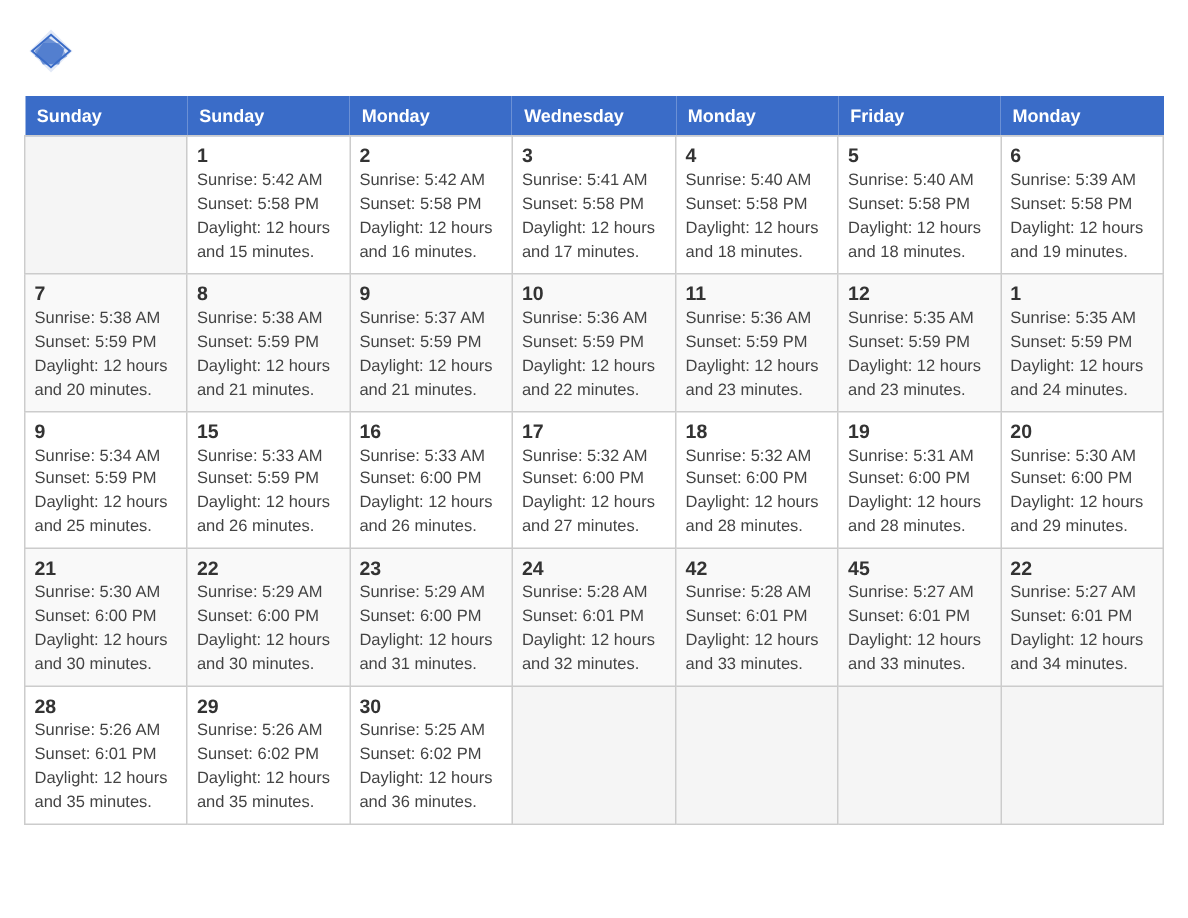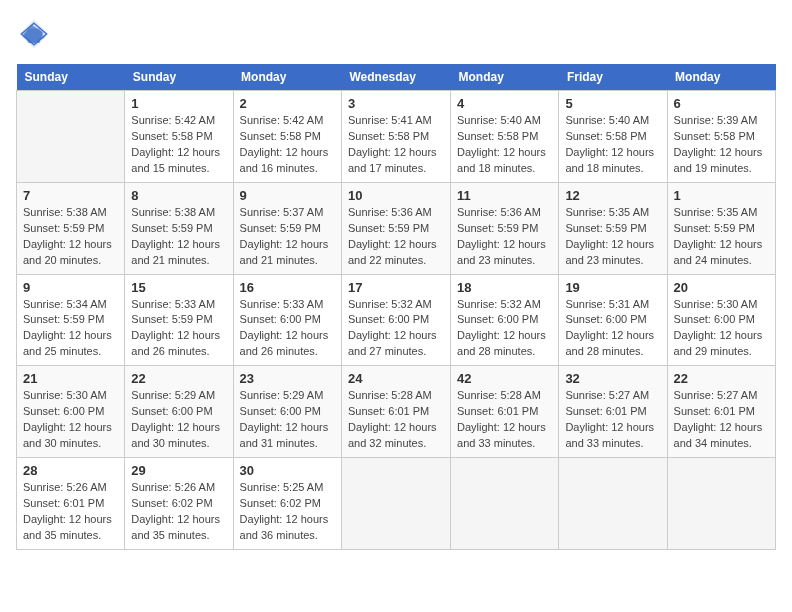--- a/index.html
+++ b/index.html
@@ -224,21 +224,21 @@
         </td>
         <td>
           <span class="day-num">24</span>
           <div class="day-info">Sunrise: 5:28 AM<br>Sunset: 6:01 PM<br>Daylight: 12 hours<br>and 32 minutes.</div>
         </td>
         <td>
           <span class="day-num">42</span>
           <div class="day-info">Sunrise: 5:28 AM<br>Sunset: 6:01 PM<br>Daylight: 12 hours<br>and 33 minutes.</div>
         </td>
         <td>
-          <span class="day-num">32</span>
+          <span class="day-num">45</span>
           <div class="day-info">Sunrise: 5:27 AM<br>Sunset: 6:01 PM<br>Daylight: 12 hours<br>and 33 minutes.</div>
         </td>
         <td>
           <span class="day-num">22</span>
           <div class="day-info">Sunrise: 5:27 AM<br>Sunset: 6:01 PM<br>Daylight: 12 hours<br>and 34 minutes.</div>
         </td>
       </tr>
       <tr>
         <td>
           <span class="day-num">28</span>

